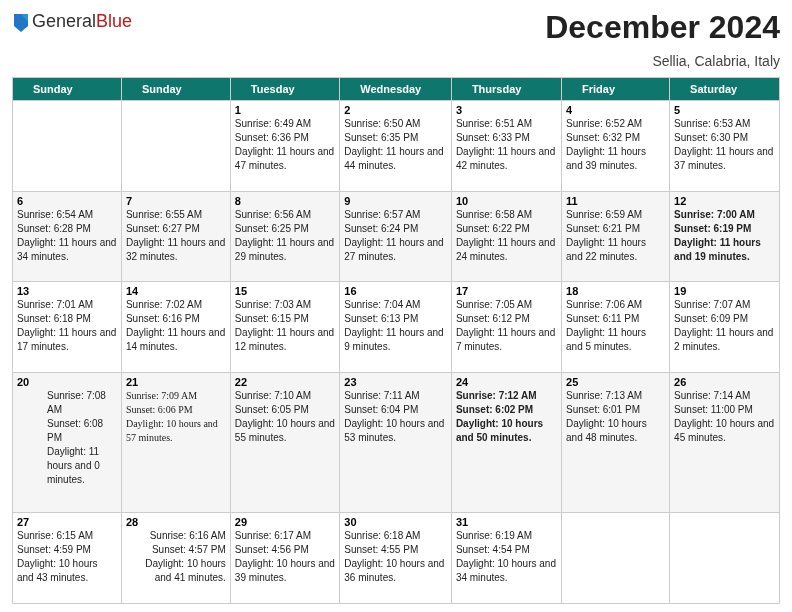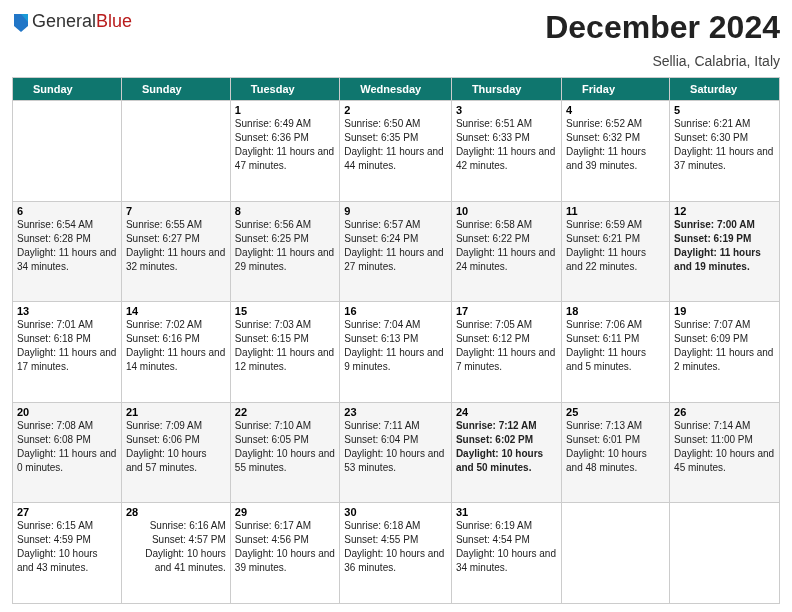--- a/index.html
+++ b/index.html
@@ -152,21 +152,21 @@
 Daylight: 11 hours and 42 minutes.</div>
           </td>
           <td>
             <div class="day-num">4</div>
             <div class="day-info" style="white-space: pre-line;">Sunrise: 6:52 AM
 Sunset: 6:32 PM
 Daylight: 11 hours and 39 minutes.</div>
           </td>
           <td>
             <div class="day-num">5</div>
-            <div class="day-info" style="white-space: pre-line;">Sunrise: 6:21 AM
+            <div class="day-info" style="white-space: pre-line;">Sunrise: 6:53 AM
 Sunset: 6:30 PM
 Daylight: 11 hours and 37 minutes.</div>
           </td>
         </tr>
         <tr>
           <td>
             <div class="day-num">6</div>
             <div class="day-info" style="white-space: pre-line;">Sunrise: 6:54 AM
 Sunset: 6:28 PM
 Daylight: 11 hours and 34 minutes.</div>
@@ -248,27 +248,27 @@
           <td>
             <div class="day-num">19</div>
             <div class="day-info" style="white-space: pre-line;">Sunrise: 7:07 AM
 Sunset: 6:09 PM
 Daylight: 11 hours and 2 minutes.</div>
           </td>
         </tr>
         <tr>
           <td>
             <div class="day-num">20</div>
-            <div class="day-info" style="white-space: pre-line;">Sunrise: 7:08 AM
+            <div class="day-info" style="white-space: pre-line; margin-left: 30px;">Sunrise: 7:08 AM
 Sunset: 6:08 PM
 Daylight: 11 hours and 0 minutes.</div>
           </td>
           <td>
             <div class="day-num">21</div>
-            <div class="day-info" style="white-space: pre-line;">Sunrise: 7:09 AM
+            <div class="day-info" style="white-space: pre-line; font-family: Liberation Serif, serif;">Sunrise: 7:09 AM
 Sunset: 6:06 PM
 Daylight: 10 hours and 57 minutes.</div>
           </td>
           <td>
             <div class="day-num">22</div>
             <div class="day-info" style="white-space: pre-line;">Sunrise: 7:10 AM
 Sunset: 6:05 PM
 Daylight: 10 hours and 55 minutes.</div>
           </td>
           <td>

